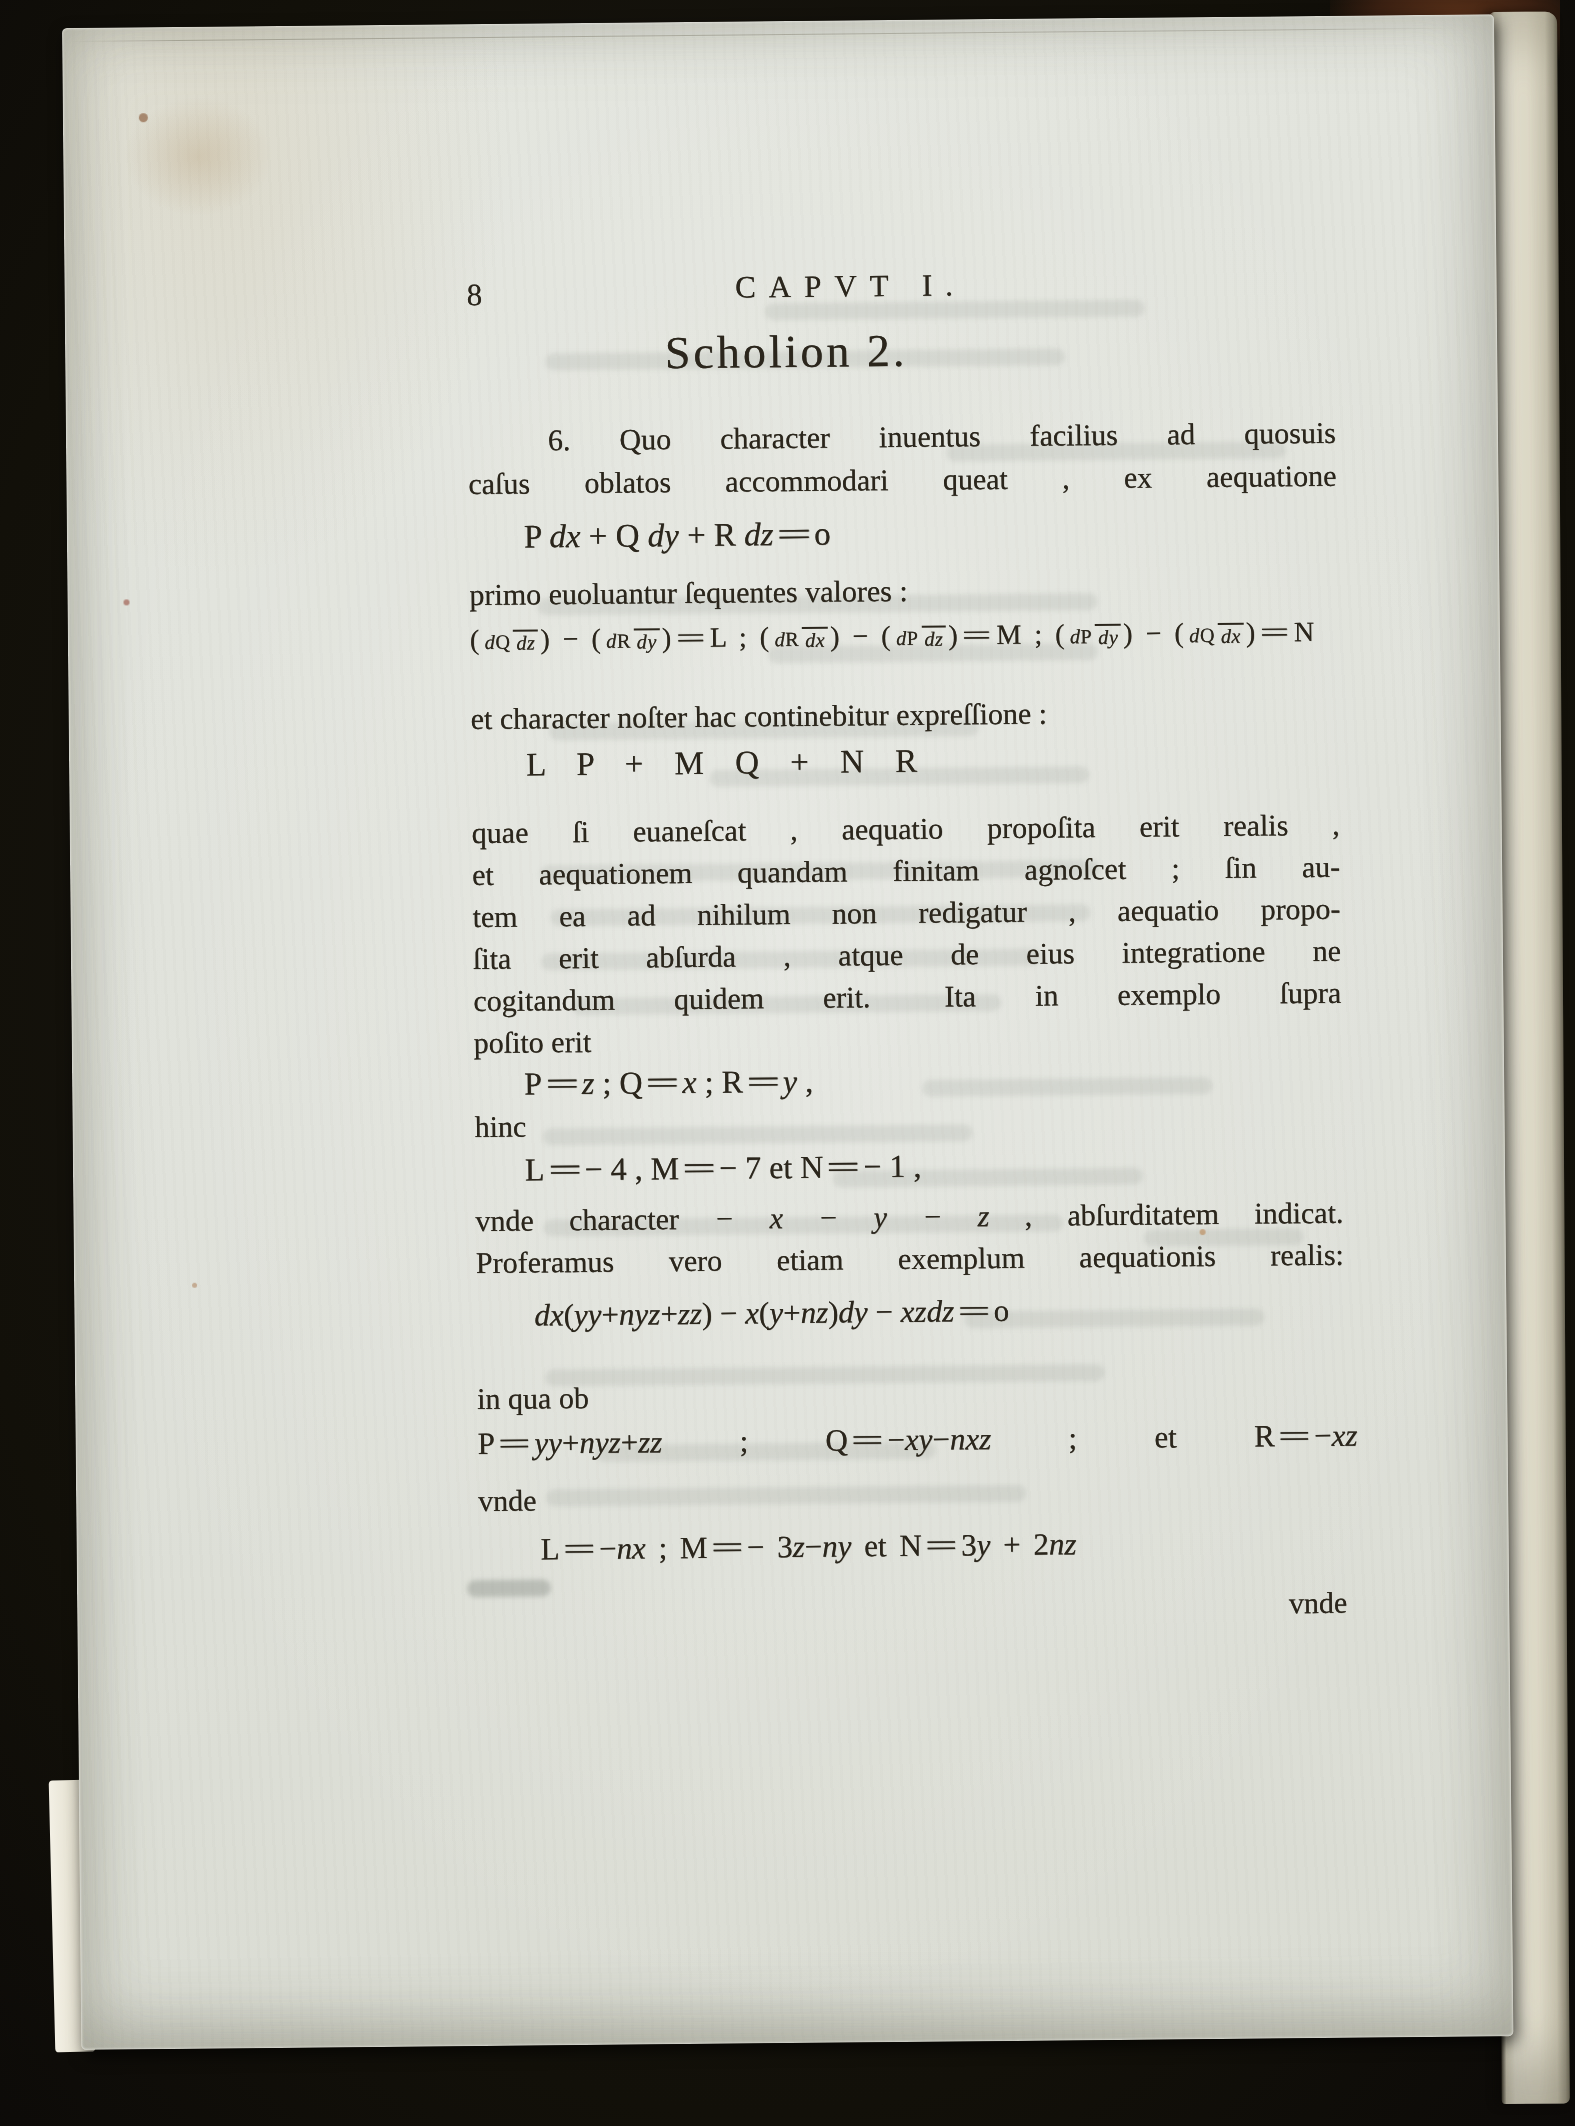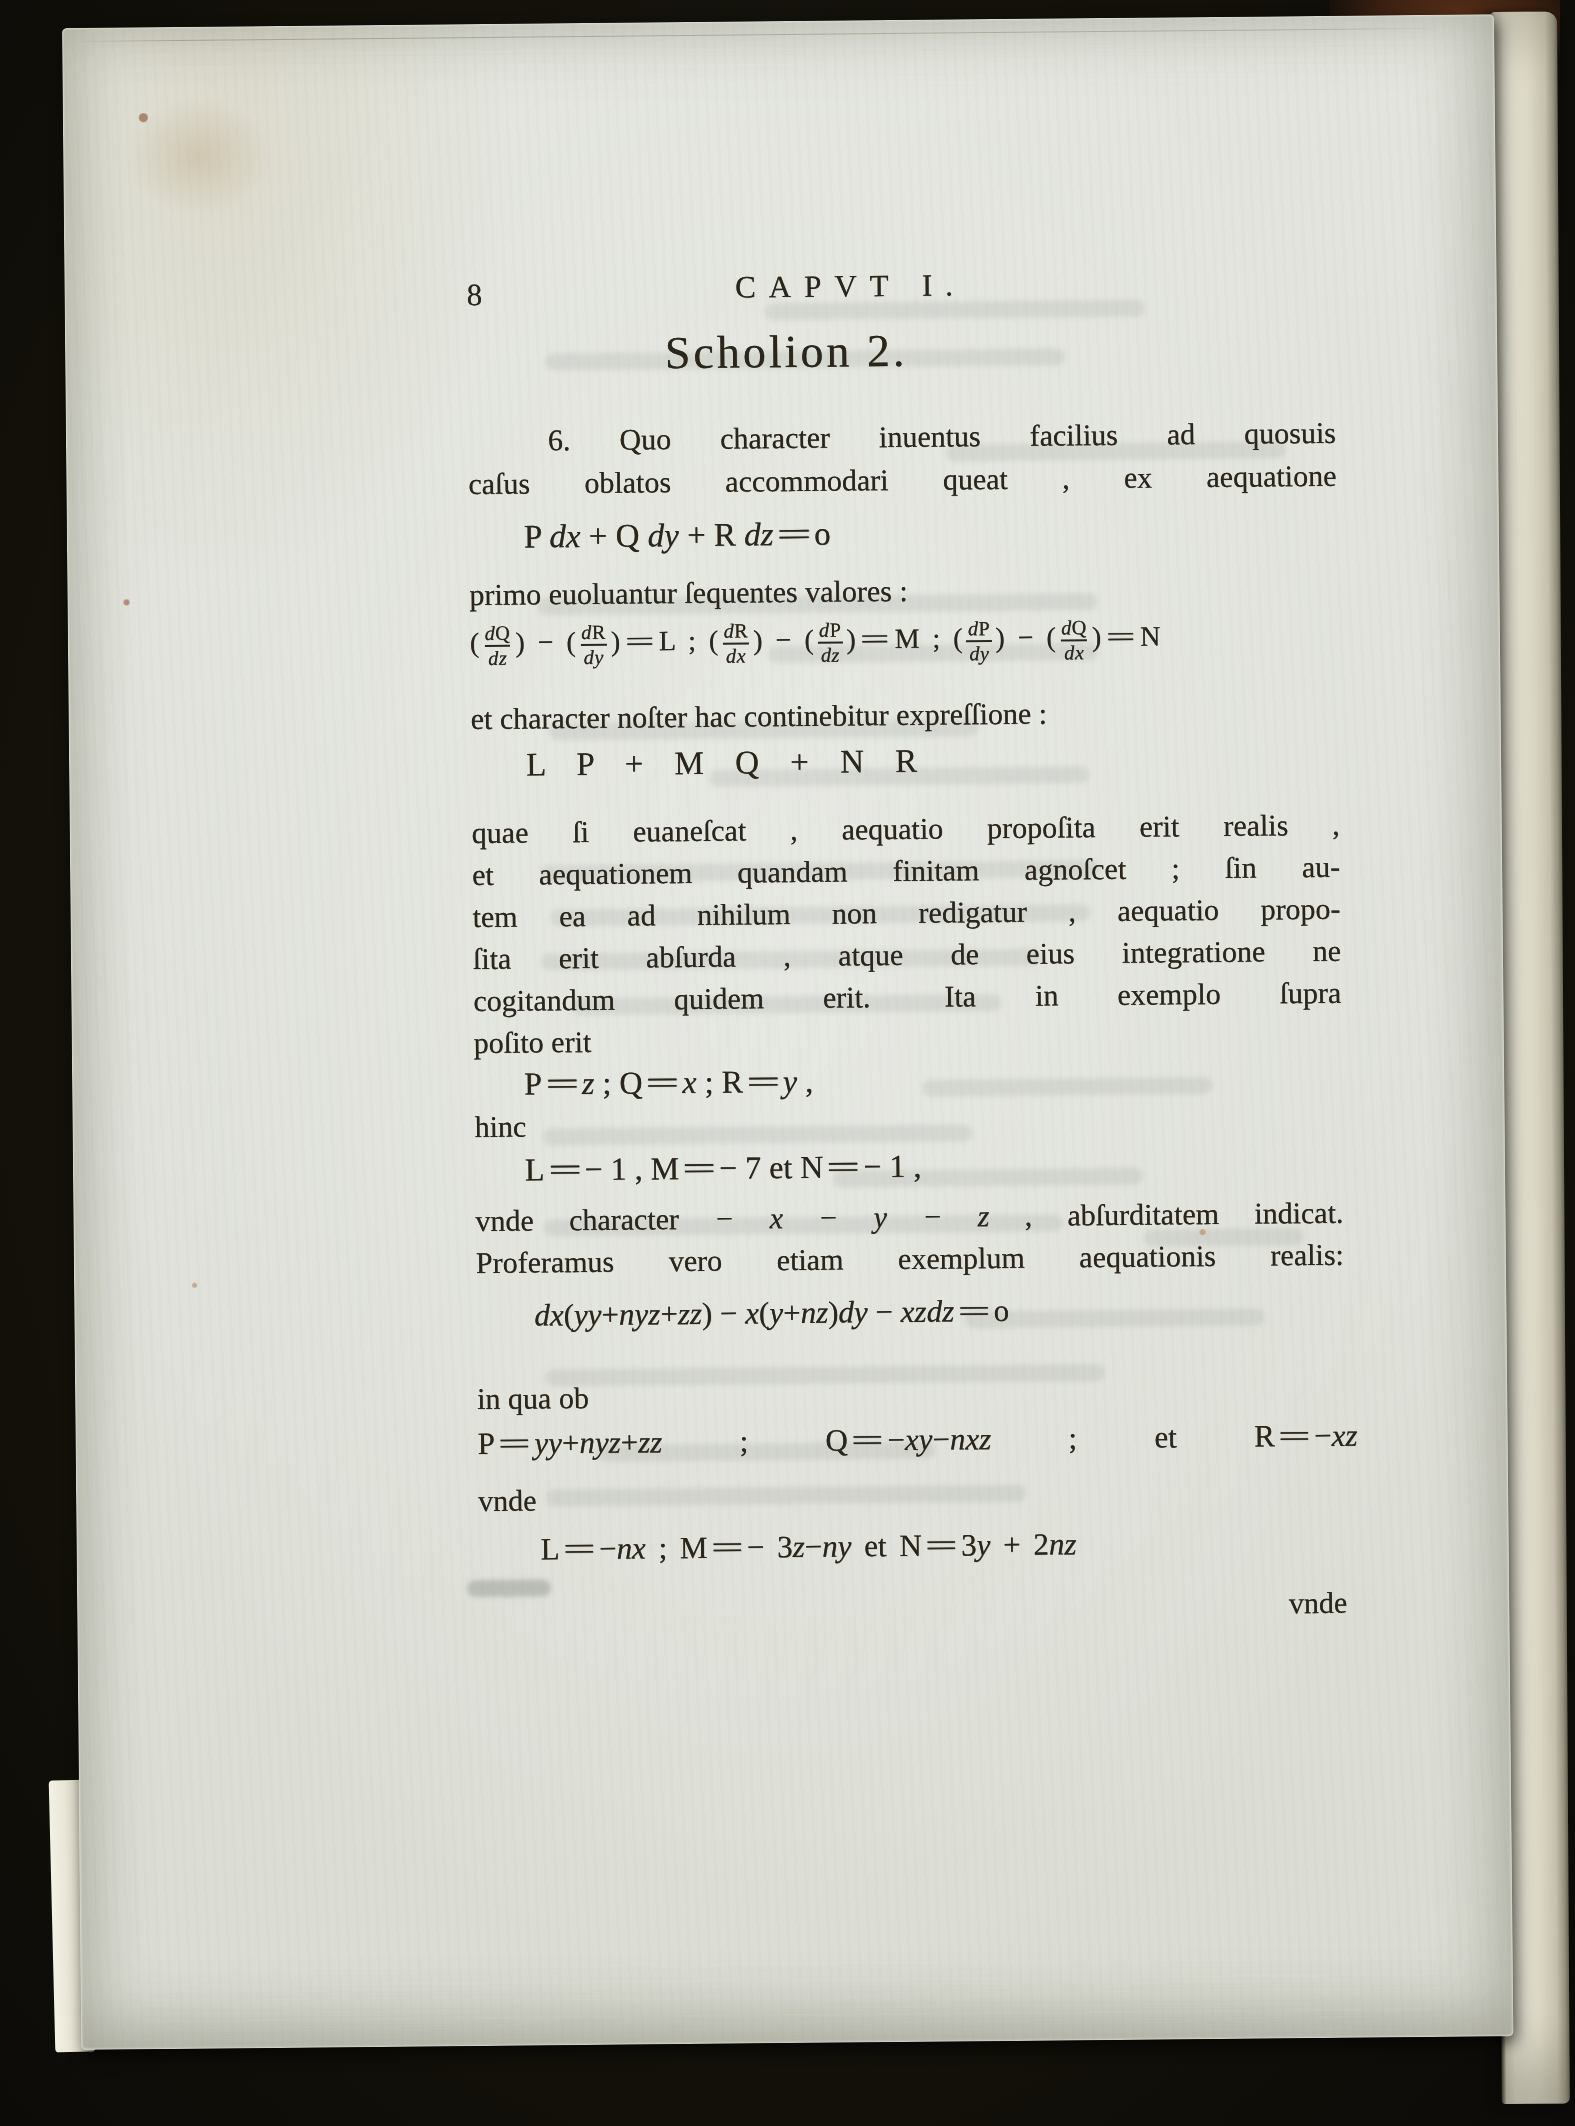--- a/index.html
+++ b/index.html
@@ -43,21 +43,21 @@
   
   .ghosts div{position:absolute;height:17px;border-radius:9px;background:rgba(100,106,96,.12);filter:blur(2.5px);}
   .stain{position:absolute;border-radius:50%;}
 
   
   .ln{position:absolute;left:402px;width:868px;font-size:30px;line-height:1.28;color:#2b261c;
     text-shadow:0 0 .6px rgba(43,38,28,.7), .4px .4px 0 rgba(43,38,28,.22);}
   .j{text-align:justify;text-align-last:justify;}
   .it{font-style:italic;}
   .eqs{display:inline-block;transform:scaleX(1.9);margin:0 11px;}
-  .frac{display:inline-flex;flex-direction:column;align-items:center;vertical-align:middle;
+  .frac{display:inline-flex;flex-direction:row;align-items:center;vertical-align:middle;
     font-size:.72em;line-height:1.12;margin:0 2px;}
   .frac .num,.frac .den{padding:0 3px;display:inline-block;}
   .frac .den{border-top:2px solid #2b261c;}
 
   .pageno{top:251px;width:100px;font-size:31px;}
   .caput{top:246px;left:352px;text-align:center;font-size:31px;letter-spacing:13px;}
   .scholion{top:302px;left:287px;text-align:center;font-size:46px;letter-spacing:3px;}
   .p1l1{top:398px;padding-left:80px;width:788px;}
   .p1l2{top:441px;}
   .eq1{top:492px;padding-left:55px;font-size:33px;}
@@ -150,21 +150,21 @@
 
     <div class="ln j p2l1"><span>quae ſi euaneſcat , aequatio propoſita erit realis ,</span></div>
     <div class="ln j p2l2"><span>et aequationem quandam finitam agnoſcet ; ſin au-</span></div>
     <div class="ln j p2l3"><span>tem ea ad nihilum non redigatur , aequatio propo-</span></div>
     <div class="ln j p2l4"><span>ſita erit abſurda , atque de eius integratione ne</span></div>
     <div class="ln j p2l5"><span>cogitandum quidem erit.  Ita in exemplo ſupra</span></div>
     <div class="ln p2l6"><span>poſito erit</span></div>
 
     <div class="ln pqr1"><span>P</span><span class="eqs">=</span><span class="it">z</span><span> ; Q</span><span class="eqs">=</span><span class="it">x</span><span> ; R</span><span class="eqs">=</span><span class="it">y</span><span> ,</span></div>
     <div class="ln hinc"><span>hinc</span></div>
-    <div class="ln lmn1"><span>L</span><span class="eqs">=</span><span>− 1 , M</span><span class="eqs">=</span><span>− 7 et N</span><span class="eqs">=</span><span>− 1 ,</span></div>
+    <div class="ln lmn1"><span>L</span><span class="eqs">=</span><span>− 4 , M</span><span class="eqs">=</span><span>− 7 et N</span><span class="eqs">=</span><span>− 1 ,</span></div>
     <div class="ln j vndechar"><span>vnde character </span><span class="it">− x − y − z</span><span> , abſurditatem indicat.</span></div>
     <div class="ln j profer"><span>Proferamus vero etiam exemplum aequationis realis:</span></div>
     <div class="ln eq2"><span class="it">dx</span><span>(</span><span class="it">yy</span><span>+</span><span class="it">nyz</span><span>+</span><span class="it">zz</span><span>) − </span><span class="it">x</span><span>(</span><span class="it">y</span><span>+</span><span class="it">nz</span><span>)</span><span class="it">dy</span><span> − </span><span class="it">xzdz</span><span class="eqs">=</span><span>o</span></div>
     <div class="ln inqua"><span>in qua ob</span></div>
     <div class="ln j pqr2"><span>P</span><span class="eqs">=</span><span class="it">yy</span><span>+</span><span class="it">nyz</span><span>+</span><span class="it">zz</span><span> ; Q</span><span class="eqs">=</span><span>−</span><span class="it">xy</span><span>−</span><span class="it">nxz</span><span> ; et R</span><span class="eqs">=</span><span>−</span><span class="it">xz</span></div>
     <div class="ln eritl"><span>vnde</span></div>
     <div class="ln lmn2"><span>L</span><span class="eqs">=</span><span>−</span><span class="it">nx</span><span> ; M</span><span class="eqs">=</span><span>− 3</span><span class="it">z</span><span>−</span><span class="it">ny</span><span> et N</span><span class="eqs">=</span><span>3</span><span class="it">y</span><span> + 2</span><span class="it">nz</span></div>
 
     <div class="ln catch">vnde</div>
   </div>

